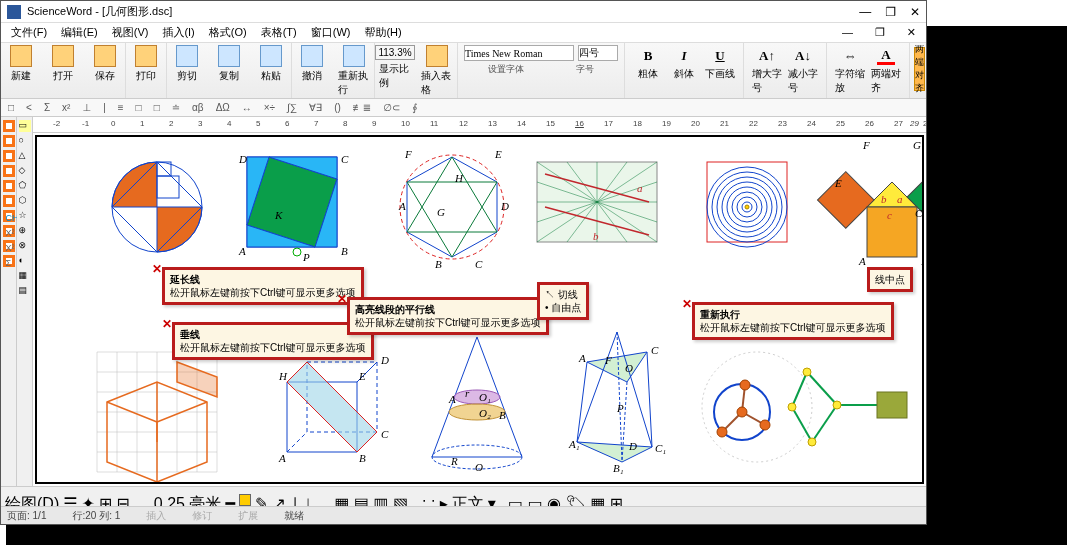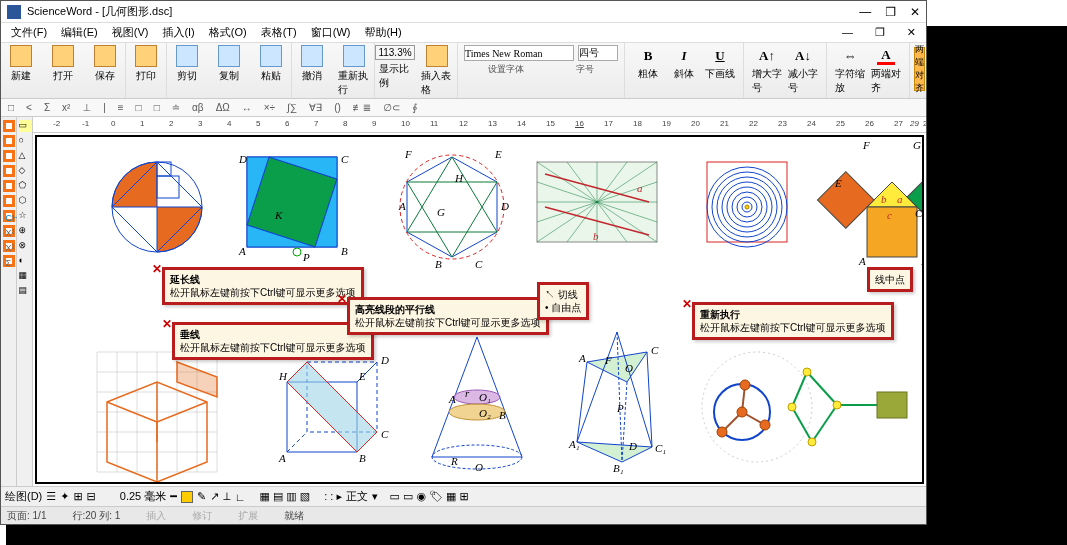--- a/index.html
+++ b/index.html
@@ -28,21 +28,21 @@
 .formulabar span { padding:0 3px;}
 .workarea { flex:1; display:flex; background:#fff; overflow:hidden; position:relative;}
 .lefttool { width:16px; background:#f0f0f0; border-right:1px solid #ccc; display:flex; flex-direction:column; gap:3px; padding:3px 1px; font-size:9px; color:#666; align-items:center;}
 .lefttool div { width:12px; height:12px; border:3px solid #f97316; background:#fff;}
 .lefttool2 { width:16px; background:#f0f0f0; border-right:1px solid #ccc; display:flex; flex-direction:column; gap:3px; padding:3px 1px; font-size:9px; align-items:center;}
 .lefttool2 div { width:12px; height:12px;}
 .canvaswrap { flex:1; display:flex; flex-direction:column; overflow:hidden;}
 .ruler { height:16px; background:#fff; border-bottom:1px solid #ccc; position:relative; font-size:8px; color:#444;}
 .ruler .tick { position:absolute; top:2px;}
 .canvas { flex:1; background:#fff; border:2px solid #000; margin:2px; position:relative; overflow:hidden;}
-.botbar1 { height:20px; background:#f0f0f0; border-top:1px solid #ccc; display:flex; align-items:center; gap:4px; padding:0 4px; font-size:11px;}
+.botbar1 { height:20px; background:#f0f0f0; border-top:1px solid #ccc; display:flex; gap:4px; padding:7px 4px; font-size:16px;}
 .botbar1 .swatch { width:12px; height:12px; border:1px solid #666;}
 .statusbar { height:18px; background:#e8e8e8; border-top:1px solid #ccc; display:flex; align-items:center; gap:26px; padding:0 6px; font-size:10px; color:#444;}
 .shadow { position:absolute; right:0; bottom:0; width:1067px; height:525px; background:#000; z-index:-1; transform:translate(6px,6px);}
 .tooltip { position:absolute; background:#fdf6e3; border:3px solid #b91c1c; font-size:10px; padding:3px 5px; box-shadow:2px 2px 3px rgba(0,0,0,.2); line-height:1.3;}
 .xmark { position:absolute; color:#cc0000; font-size:12px; font-weight:bold;}
 svg text { font-family:"Times New Roman"; font-style:italic; font-size:11px;}
 </style>
 </head>
 <body>
 

